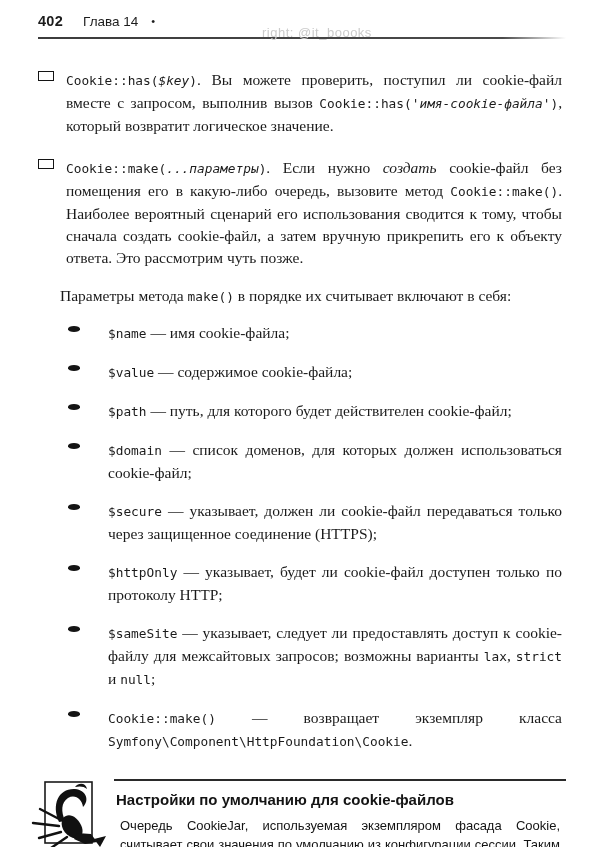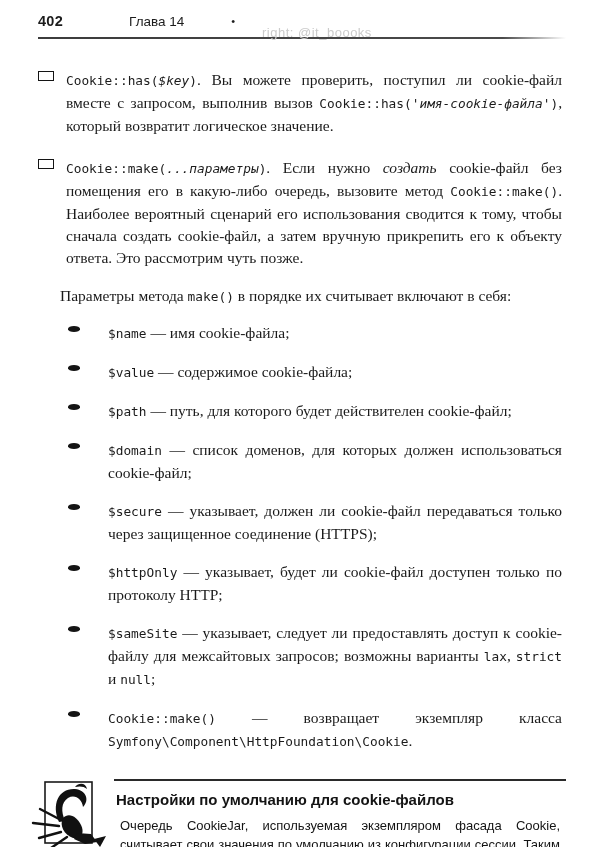--- a/index.html
+++ b/index.html
@@ -2,23 +2,23 @@
 <html lang="ru"><head>
 <meta charset="utf-8">
 <style>
   html,body{margin:0;padding:0;background:#fff;}
   body{width:600px;height:847px;overflow:hidden;position:relative;
        font-family:"Liberation Serif", serif;color:#1b1b1b;}
   .page{width:600px;height:847px;box-sizing:border-box;padding:13px 34px 0 38px;position:relative;}
 
   
   .hdr{position:relative;display:flex;align-items:baseline;height:20px;
-       font-family:"Liberation Sans", sans-serif;font-size:13.5px;color:#1c1c1c;gap:34px;}
+       font-family:"Liberation Sans", sans-serif;font-size:13.5px;color:#1c1c1c;}
   .hdr .pagenum{font-weight:bold;font-size:14.5px;letter-spacing:.3px;}
-  .hdr .chapter{margin-left:32px;}
+  .hdr .chapter{margin-left:20px;}
   .hdr .sep{margin:0 13px;font-size:11px;position:relative;top:-1px;}
   .hrule{height:2px;margin-top:4px;
          background:linear-gradient(to right,#3c3c3c 0%,#4a4a4a 88%,rgba(74,74,74,0) 100%);}
   .watermark{position:absolute;left:224px;top:12px;color:#cbcbcb;font-size:13px;
              font-family:"Liberation Sans", sans-serif;letter-spacing:.5px;pointer-events:none;}
 
   
   main{display:block;margin-top:26px;}
   p{margin:4px;}
   .titem{display:flex;margin-bottom:12px;}

